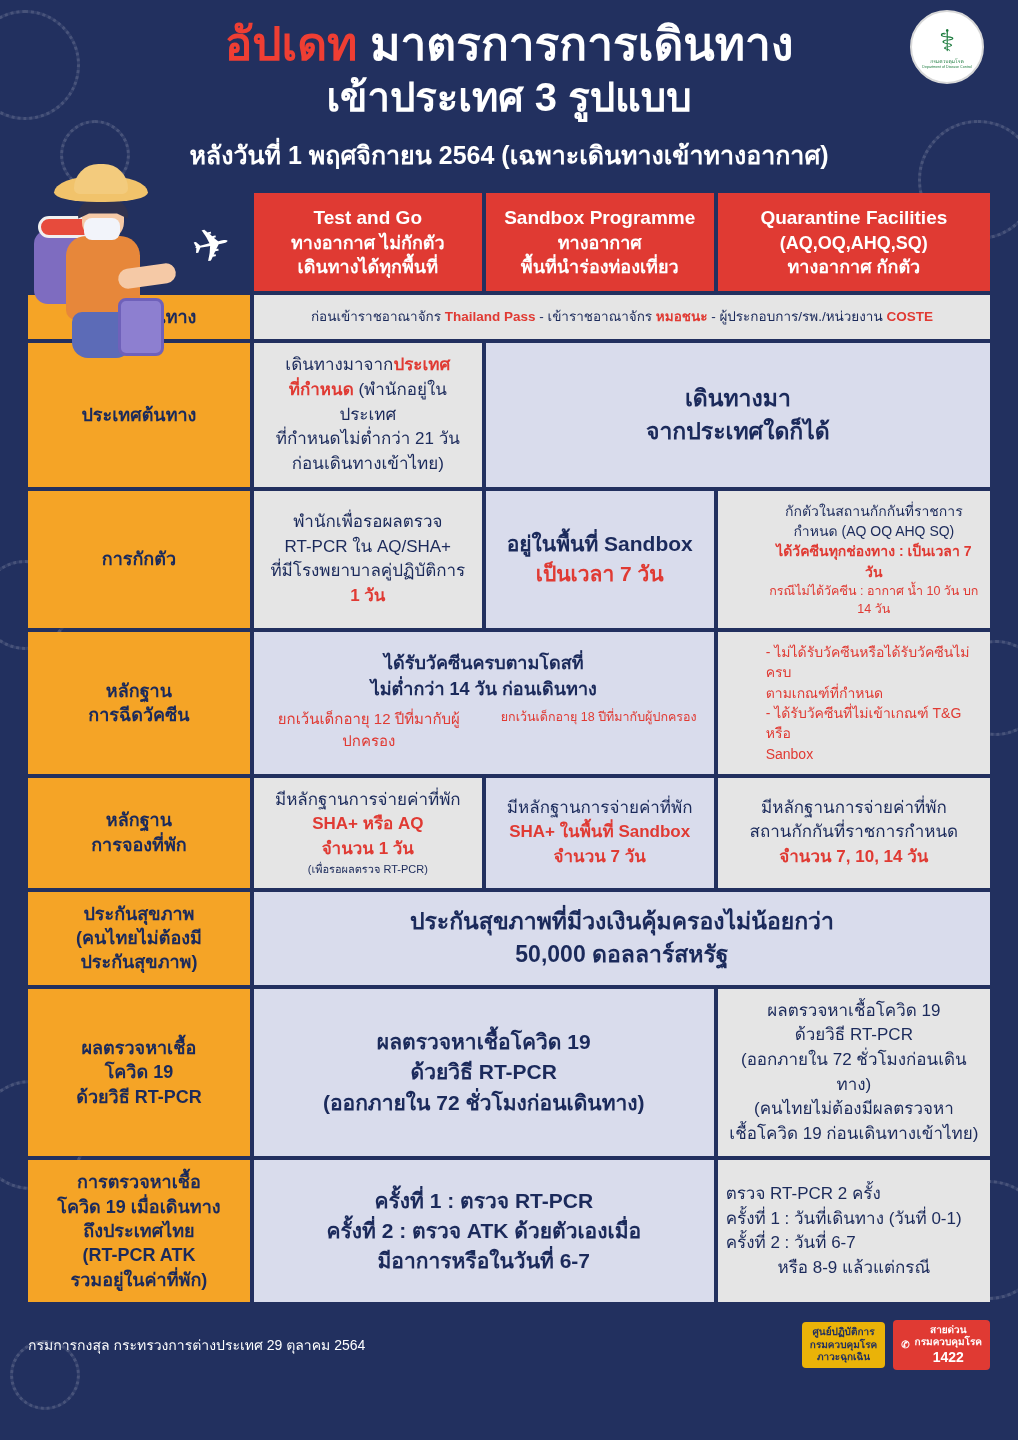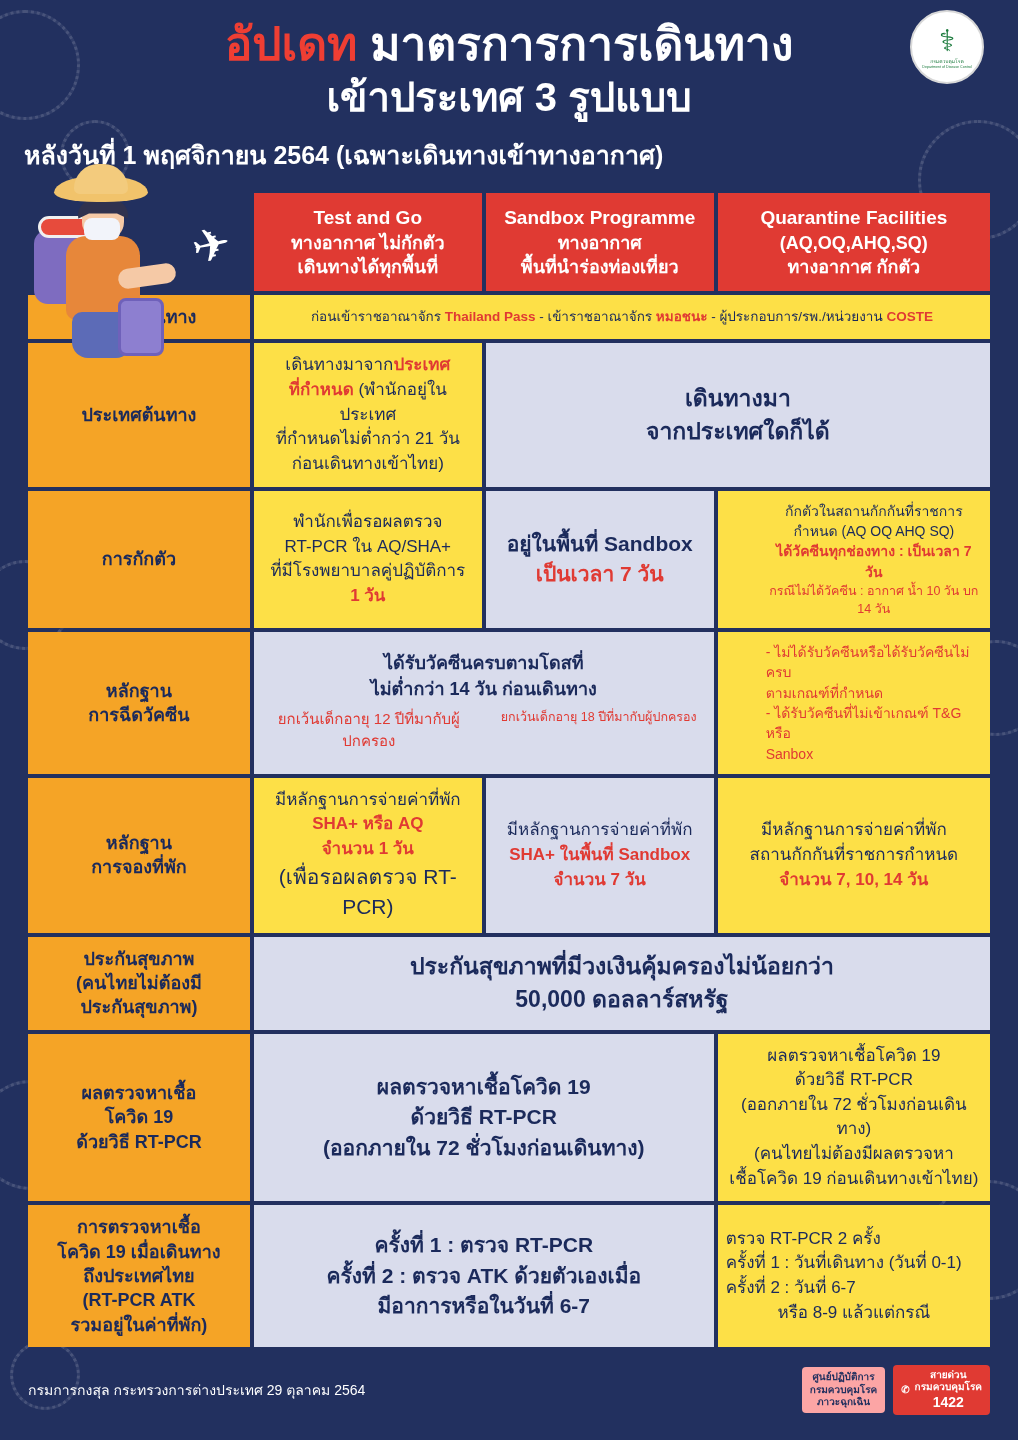--- a/index.html
+++ b/index.html
@@ -30,21 +30,21 @@
   }
 
   .page { position:relative; z-index:2; padding:0 24px; }
 
   
   .header { position:relative; padding-top:18px; }
   .title-line1 { text-align:center; font-size:46px; font-weight:bold; letter-spacing:0px; line-height:1.15;}
   .title-line1 .red { color:#ef3e33; }
   .title-line1 .white { color:#ffffff;margin-top:16px; }
   .title-line2 { text-align:center; font-size:40px; font-weight:bold; color:#ffffff; line-height:1.2; margin-top:2px;}
-  .subtitle { text-align:left; color:#ffffff; font-size:25px; margin-top:14px; font-weight:bold;}
+  .subtitle { text-align:center; color:#ffffff; font-size:25px; margin-top:14px; font-weight:bold;}
 
   .logo {
     position:absolute; right:10px; top:10px;
     width:74px; height:74px; border-radius:50%;
     background:#ffffff; display:flex; align-items:center; justify-content:center;
     flex-direction:column;
     border:2px solid #d8d8d8;
   }
   .logo .glyph { font-size:30px; color:#1a7a3c; line-height:1; }
   .logo .l1 { font-size:5px; color:#1a7a3c; margin-top:1px;}
@@ -89,21 +89,21 @@
     background:#f5a426;
     color:#1b2a5b;
     font-weight:bold;
     text-align:center;
     font-size:18px;
     line-height:1.35;
     padding:10px 6px;
     width:220px;
   }
   .cell {
-    background:#fde047;
+    background:#e5e5e5;
     text-align:center;
     padding:10px 8px;
     font-size:17px;
     line-height:1.45;
     color:#1b2a5b;
   }
   .cell.shade { background:#d9dcec; }
   .cell.small { font-size:14px;padding-left:48px; }
   .cell.big { font-size:21px; font-weight:bold; }
   .cell.lg { font-size:23px; font-weight:bold; }
@@ -114,21 +114,21 @@
   .thaipass-row { font-size:13.5px; padding:8px 6px; }
 
   
   .footer {
     display:flex; align-items:center; justify-content:space-between;
     color:#ffffff; font-size:16px; padding:14px 4px 10px 4px;
   }
   .footer .left { font-size:14px; }
   .badges { display:flex; align-items:center; gap:8px; }
   .badge-emerg {
-    background:#fca5a5; color:#22305f; font-size:10px; font-weight:bold;
+    background:#eab308; color:#22305f; font-size:10px; font-weight:bold;
     padding:4px 8px; border-radius:4px; line-height:1.25; text-align:center;
   }
   .badge-hot {
     background:#e03a33; color:#ffffff; font-size:10px; font-weight:bold;
     padding:4px 8px; border-radius:4px; line-height:1.25; text-align:center;
     display:flex; align-items:center; gap:5px;
   }
   .badge-hot .num { font-size:14px; }
 </style>
 </head>
@@ -273,21 +273,21 @@
 
     <tr>
       <td class="rowhead">
         <div>หลักฐาน</div>
         <div>การจองที่พัก</div>
       </td>
       <td class="cell">
         <div>มีหลักฐานการจ่ายค่าที่พัก</div>
         <div class="red bold">SHA+ หรือ AQ</div>
         <div class="red bold">จำนวน 1 วัน</div>
-        <div style="font-size:21px">(เพื่อรอผลตรวจ RT-PCR)</div>
+        <div style="font-size:11px">(เพื่อรอผลตรวจ RT-PCR)</div>
       </td>
       <td class="cell shade">
         <div>มีหลักฐานการจ่ายค่าที่พัก</div>
         <div class="red bold">SHA+ ในพื้นที่ Sandbox</div>
         <div class="red bold">จำนวน 7 วัน</div>
       </td>
       <td class="cell">
         <div>มีหลักฐานการจ่ายค่าที่พัก</div>
         <div>สถานกักกันที่ราชการกำหนด</div>
         <div class="red bold">จำนวน 7, 10, 14 วัน</div>

